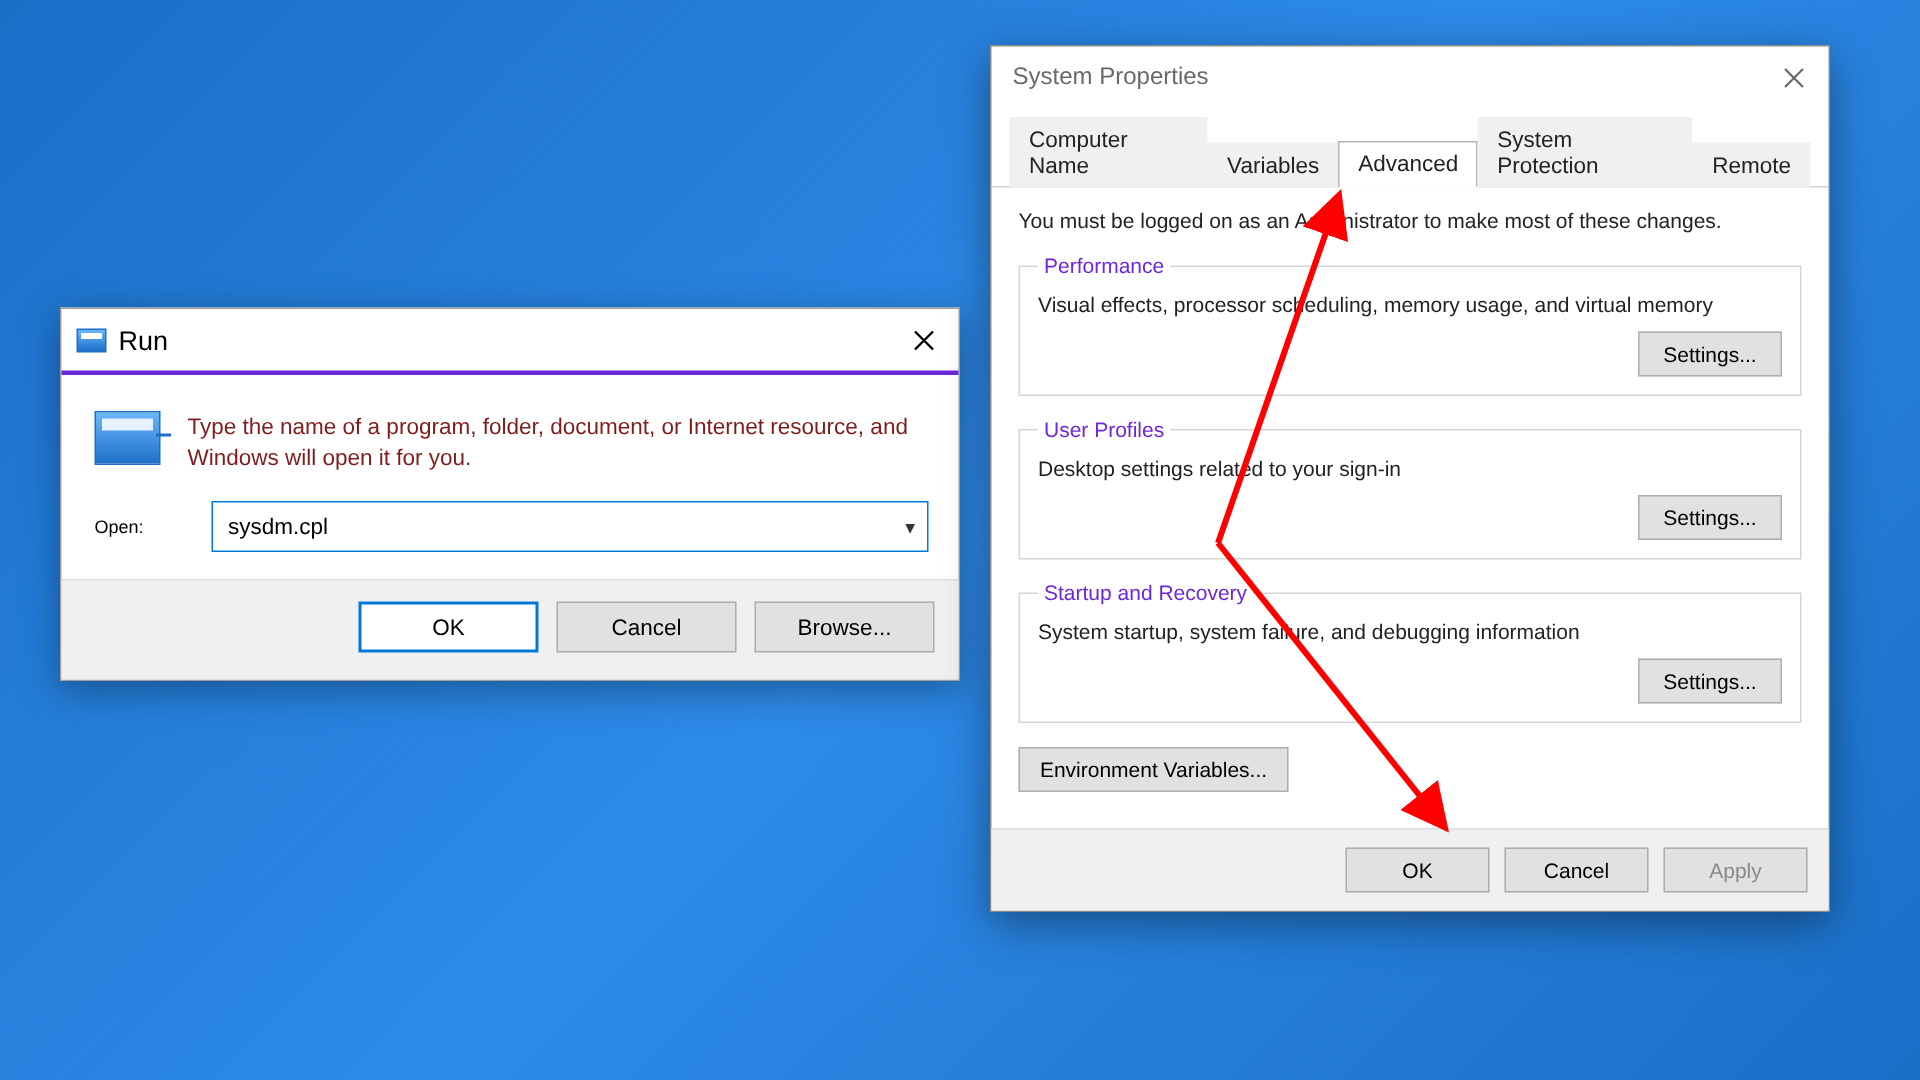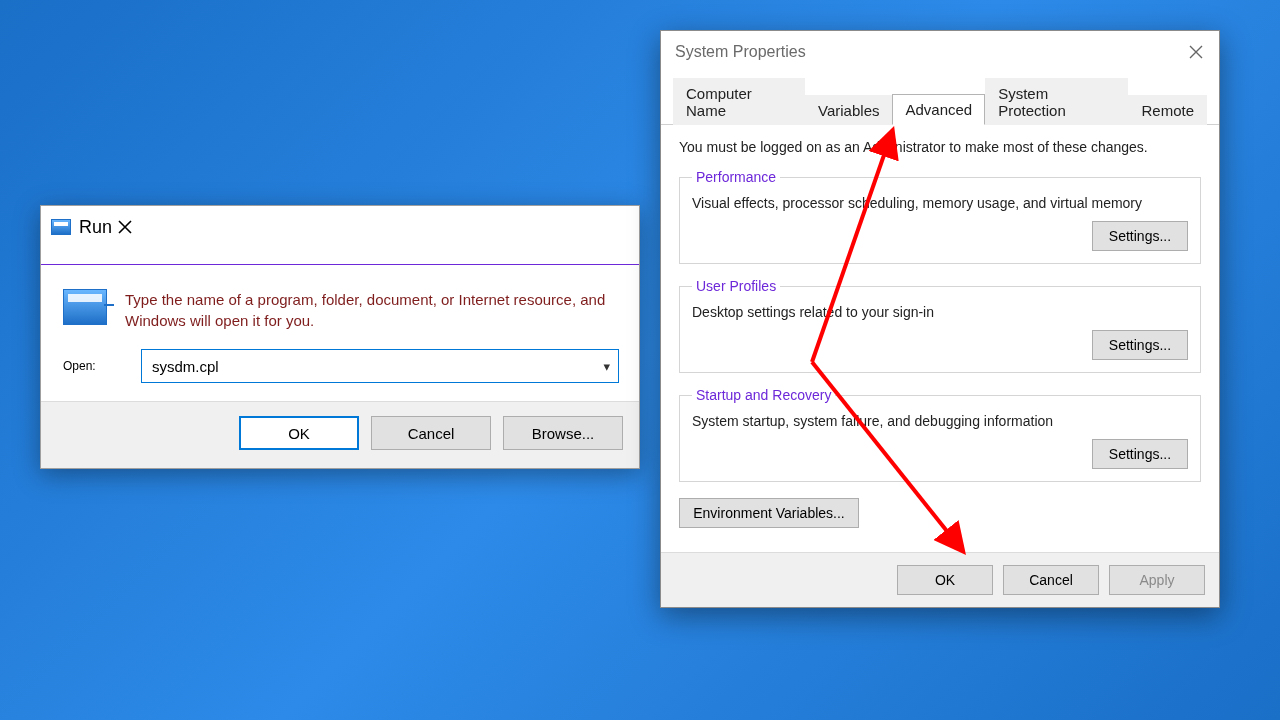--- a/index.html
+++ b/index.html
@@ -16,23 +16,23 @@
   
   .run-dialog {
     position: absolute;
     left: 40px; top: 205px;
     width: 600px;
     background: #fff;
     border: 1px solid #9f9f9f;
     box-shadow: 0 6px 24px rgba(0,0,0,.35);
   }
   .run-title {
-    display: flex; align-items: center; justify-content: flex-start;
-    padding: 8px 10px 24px 10px;
-    border-bottom: 1px solid #6d28d9;
+    display: flex; align-items: center; justify-content: space-between;
+    padding: 8px 10px 7px 10px;
+    border-bottom: 3px solid #6d28d9;
   }
   .run-title-left { display: flex; align-items: center; gap: 8px; font-size: 18px; }
   .run-icon {
     width: 20px; height: 16px;
     background: linear-gradient(#6ab7ff,#1e6fc7);
     border: 1px solid #1e6fc7;
     display: inline-block;
     position: relative;
   }
   .run-icon::after {

